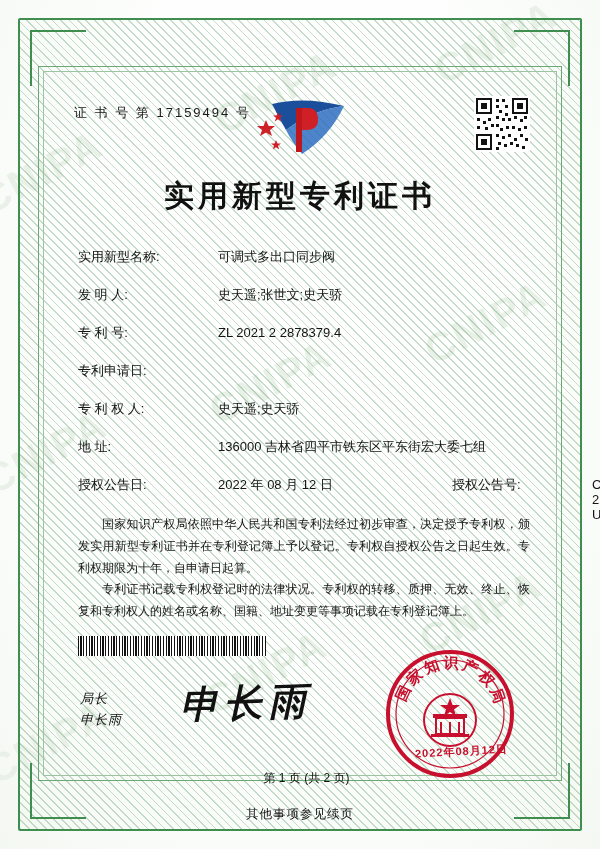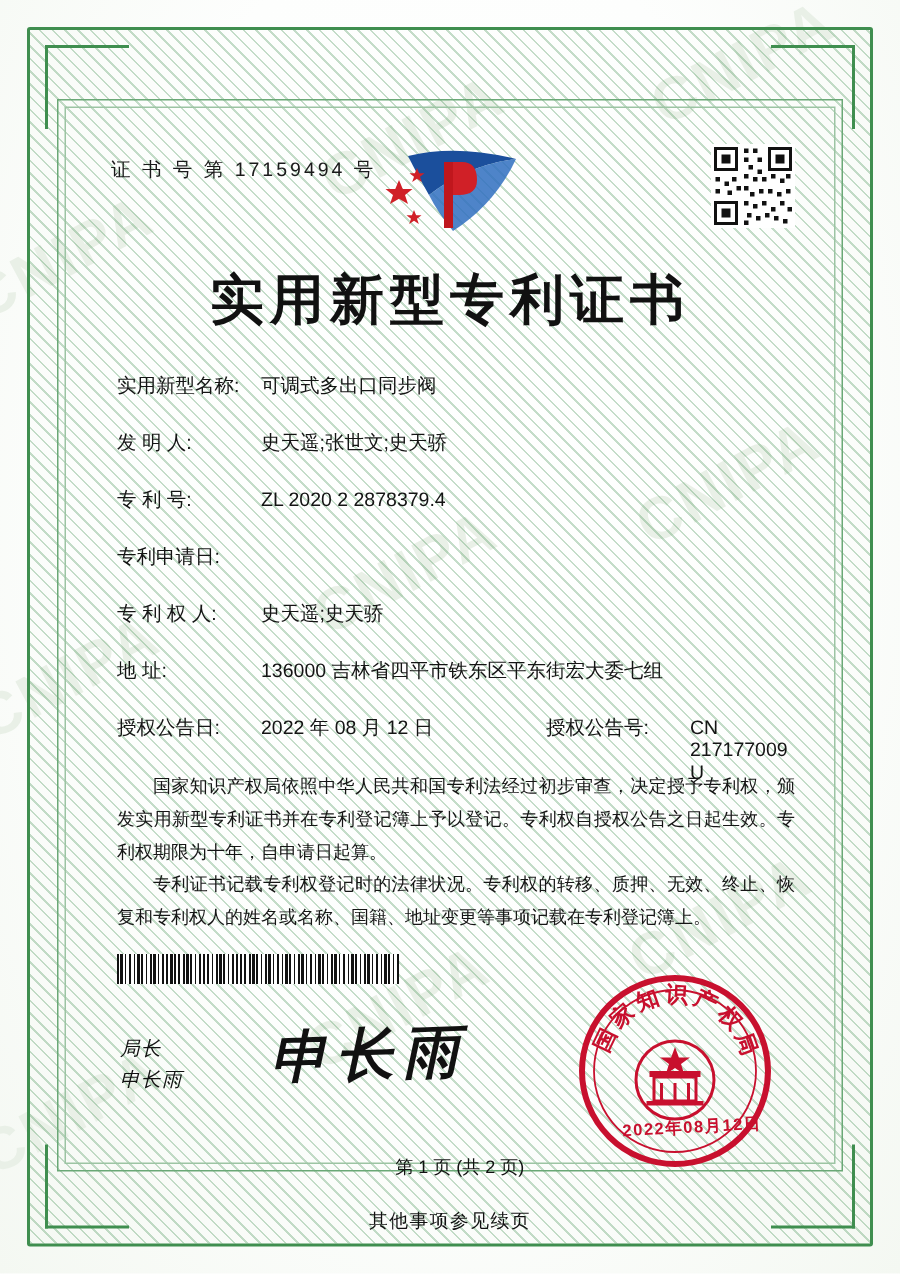--- a/index.html
+++ b/index.html
@@ -94,37 +94,38 @@
   .qr {
     position: absolute;
     right: 70px; top: 96px;
     width: 56px; height: 56px;
   }
 
   .title {
     position: absolute;
     left: 0; right: 0; top: 176px;
     text-align: center;
-    font-size: 36px;
+    font-size: 30px;
     font-weight: bold;
     letter-spacing: 4px;
     color: #111;
   }
 
   .fields {
     position: absolute;
     left: 78px; top: 248px;
     right: 70px;
   }
   .field {
     display: flex;
     align-items: baseline;
     margin-bottom: 20px;
     font-size: 13px;
     color: #141414;
+    gap: 44px;
   }
   .f-label {
     width: 96px;
     flex: 0 0 96px;
     letter-spacing: 0px;
     white-space: nowrap;
   }
   .f-value { flex: 1 1 auto; }
   .field.two .f-value { flex: 0 0 190px; }
   .f-label2 {
@@ -307,21 +308,21 @@
     <div class="field">
       <span class="f-label">实用新型名称:</span>
       <span class="f-value">可调式多出口同步阀</span>
     </div>
     <div class="field">
       <span class="f-label">发 明 人:</span>
       <span class="f-value">史天遥;张世文;史天骄</span>
     </div>
     <div class="field">
       <span class="f-label">专 利 号:</span>
-      <span class="f-value">ZL 2020 2 2878379.4</span>
+      <span class="f-value">ZL 2021 2 2878379.4</span>
     </div>
     <div class="field">
       <span class="f-label">专利申请日:</span>
     </div>
     <div class="field">
       <span class="f-label">专 利 权 人:</span>
       <span class="f-value">史天遥;史天骄</span>
     </div>
     <div class="field">
       <span class="f-label">地 址:</span>

